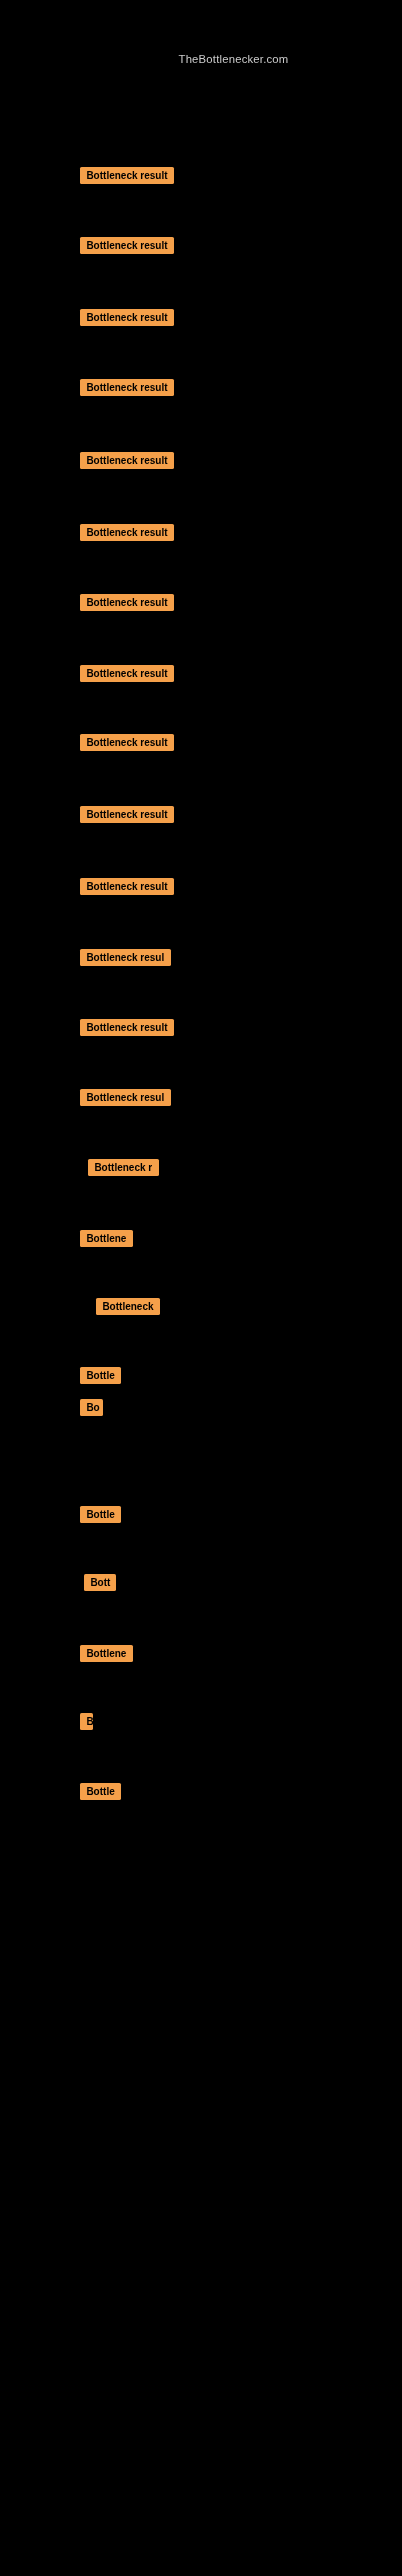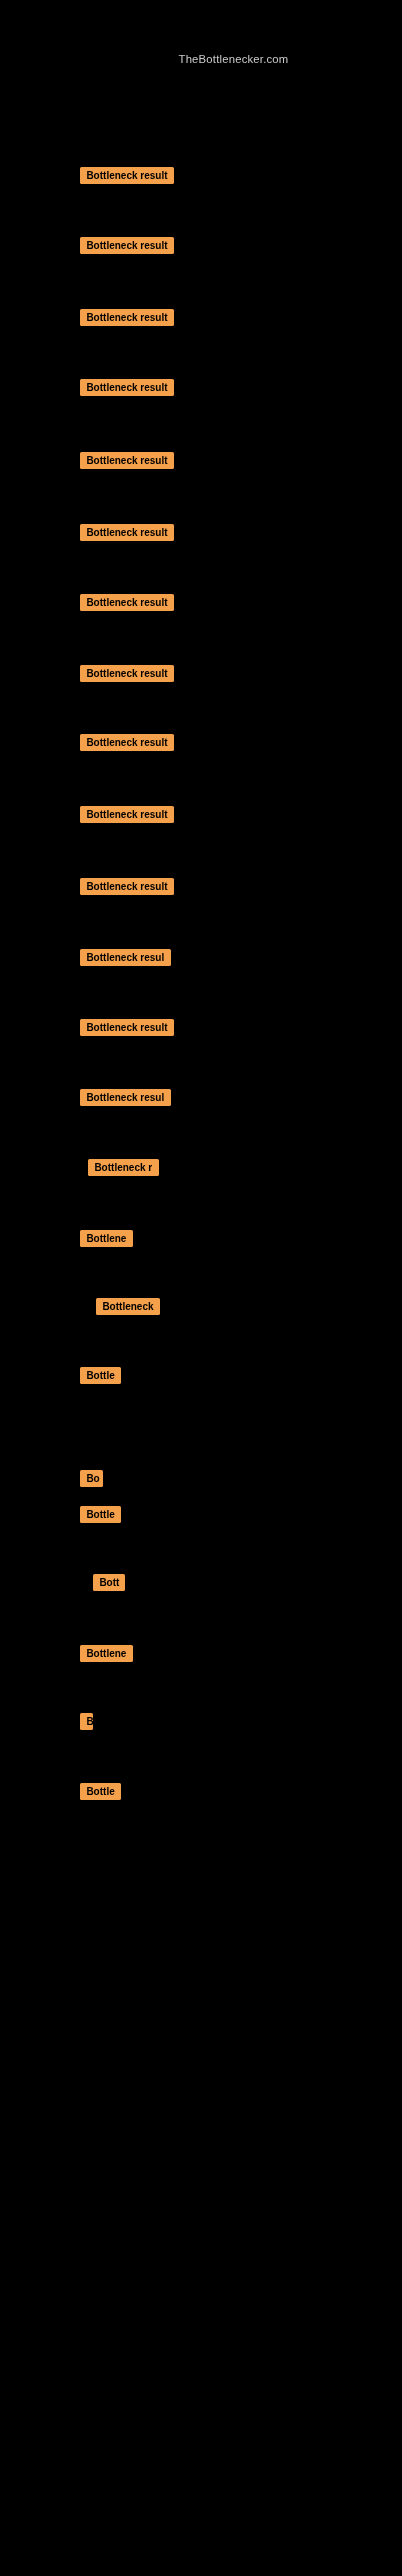--- a/index.html
+++ b/index.html
@@ -58,20 +58,20 @@
     <div class="result-item" style="top: 613px; left: 0px;"><div class="bottleneck-badge" style="max-width: 125px;">Bottleneck result</div></div>
     <div class="result-item" style="top: 685px; left: 0px;"><div class="bottleneck-badge" style="max-width: 126px;">Bottleneck result</div></div>
     <div class="result-item" style="top: 757px; left: 0px;"><div class="bottleneck-badge" style="max-width: 124px;">Bottleneck result</div></div>
     <div class="result-item" style="top: 828px; left: 0px;"><div class="bottleneck-badge" style="max-width: 115px;">Bottleneck resul</div></div>
     <div class="result-item" style="top: 898px; left: 0px;"><div class="bottleneck-badge" style="max-width: 111px;">Bottleneck result</div></div>
     <div class="result-item" style="top: 968px; left: 0px;"><div class="bottleneck-badge" style="max-width: 107px;">Bottleneck resul</div></div>
     <div class="result-item" style="top: 1038px; left: 8px;"><div class="bottleneck-badge" style="max-width: 81px;">Bottleneck r</div></div>
     <div class="result-item" style="top: 1109px; left: 0px;"><div class="bottleneck-badge" style="max-width: 60px;">Bottlene</div></div>
     <div class="result-item" style="top: 1177px; left: 16px;"><div class="bottleneck-badge" style="max-width: 66px;">Bottleneck</div></div>
     <div class="result-item" style="top: 1246px; left: 0px;"><div class="bottleneck-badge" style="max-width: 47px;">Bottle</div></div>
-    <div class="result-item" style="top: 1349px; left: 0px;"><div class="bottleneck-badge" style="max-width: 22.5px;">Bo</div></div>
+    <div class="result-item" style="top: 1278px; left: 0px;"><div class="bottleneck-badge" style="max-width: 22.5px;">Bo</div></div>
     <div class="result-item" style="top: 1385px; left: 0px;"><div class="bottleneck-badge" style="max-width: 47px;">Bottle</div></div>
-    <div class="result-item" style="top: 1453px; left: 13px;"><div class="bottleneck-badge" style="max-width: 32px;">Bott</div></div>
+    <div class="result-item" style="top: 1453px; left: 4px;"><div class="bottleneck-badge" style="max-width: 32px;">Bott</div></div>
     <div class="result-item" style="top: 1524px; left: 0px;"><div class="bottleneck-badge" style="max-width: 56px;">Bottlene</div></div>
     <div class="result-item" style="top: 1592px; left: 0px;"><div class="bottleneck-badge" style="max-width: 13px;">B</div></div>
     <div class="result-item" style="top: 1662px; left: 0px;"><div class="bottleneck-badge" style="max-width: 44px;">Bottle</div></div>
   </div>
 
 
 </body></html>

